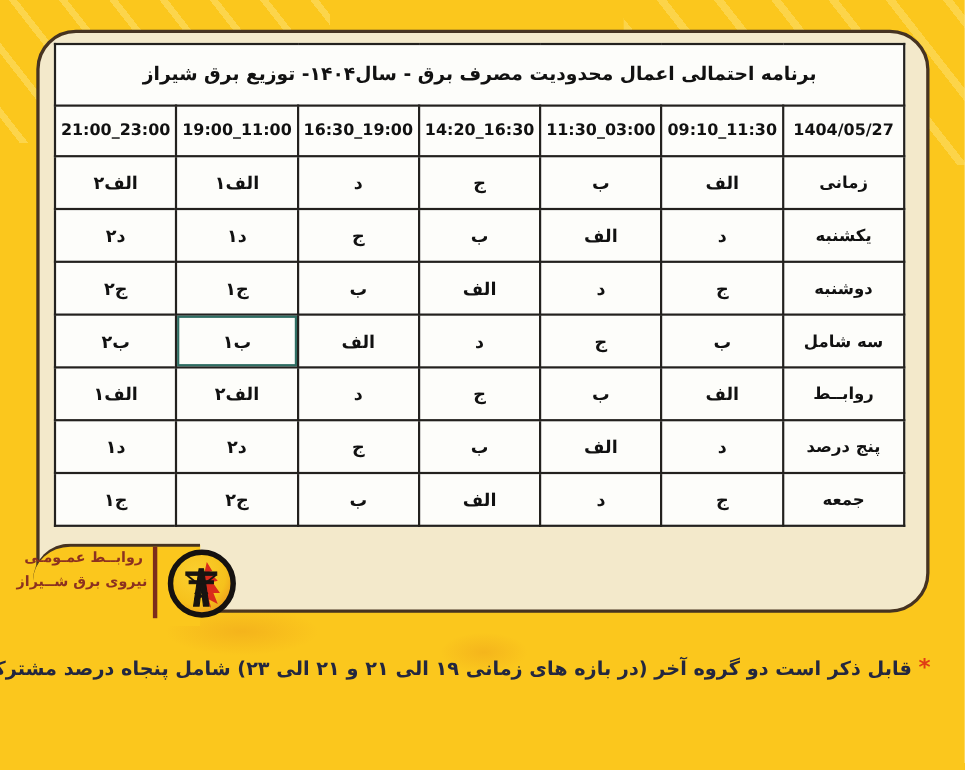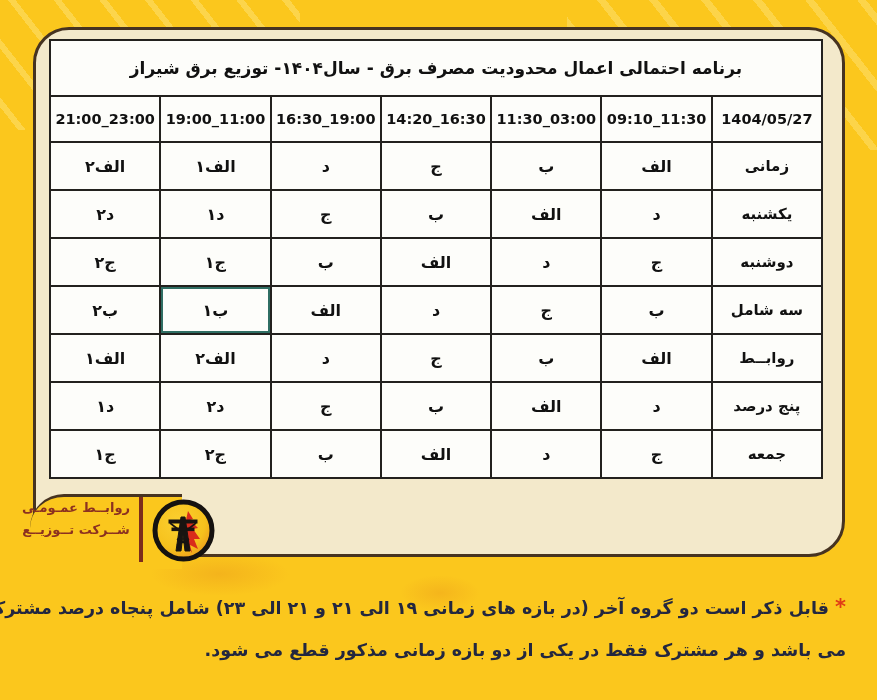--- a/index.html
+++ b/index.html
@@ -156,21 +156,21 @@
     <td class="grp">الف</td>
     <td class="grp">ب</td>
     <td class="grp">ج۲</td>
     <td class="grp">ج۱</td>
   </tr>
 </tbody>
   </table>
 
 <div class="logo-text">
   <div>روابــط عمـومـی</div>
-  <div>شــرکت تــوزیــع</div>
+  <div>نیروی برق شــیراز</div>
 </div>
 <div class="logo-bar"></div>
 <div class="logo-circle">
   <svg width="63" height="63" viewBox="0 0 63 63">
     <defs>
       <radialGradient id="lg" cx="40%" cy="35%" r="80%">
         <stop offset="0%" stop-color="#fbd030"></stop>
         <stop offset="60%" stop-color="#f6c11c"></stop>
         <stop offset="100%" stop-color="#e8861c"></stop>
       </radialGradient>
@@ -186,14 +186,13 @@
       <line x1="18" y1="24" x2="27" y2="31" stroke-width="1.6"></line>
       <line x1="44" y1="24" x2="35" y2="31" stroke-width="1.6"></line>
       <line x1="25" y1="40" x2="37" y2="46" stroke-width="1.8"></line>
       <line x1="37" y1="40" x2="25" y2="46" stroke-width="1.8"></line>
     </g>
   </svg>
 </div>
 
 <div class="note">
   <div><span class="star">*</span> <span>قابل ذکر است دو گروه آخر (در بازه های زمانی ۱۹ الی ۲۱ و ۲۱ الی ۲۳) شامل پنجاه درصد مشترکین هر گروه</span></div>
-  <div>می باشد و هر مشترک فقط در یکی از دو بازه زمانی مذکور قطع می شود.</div>
 </div>
 
 </body></html>

